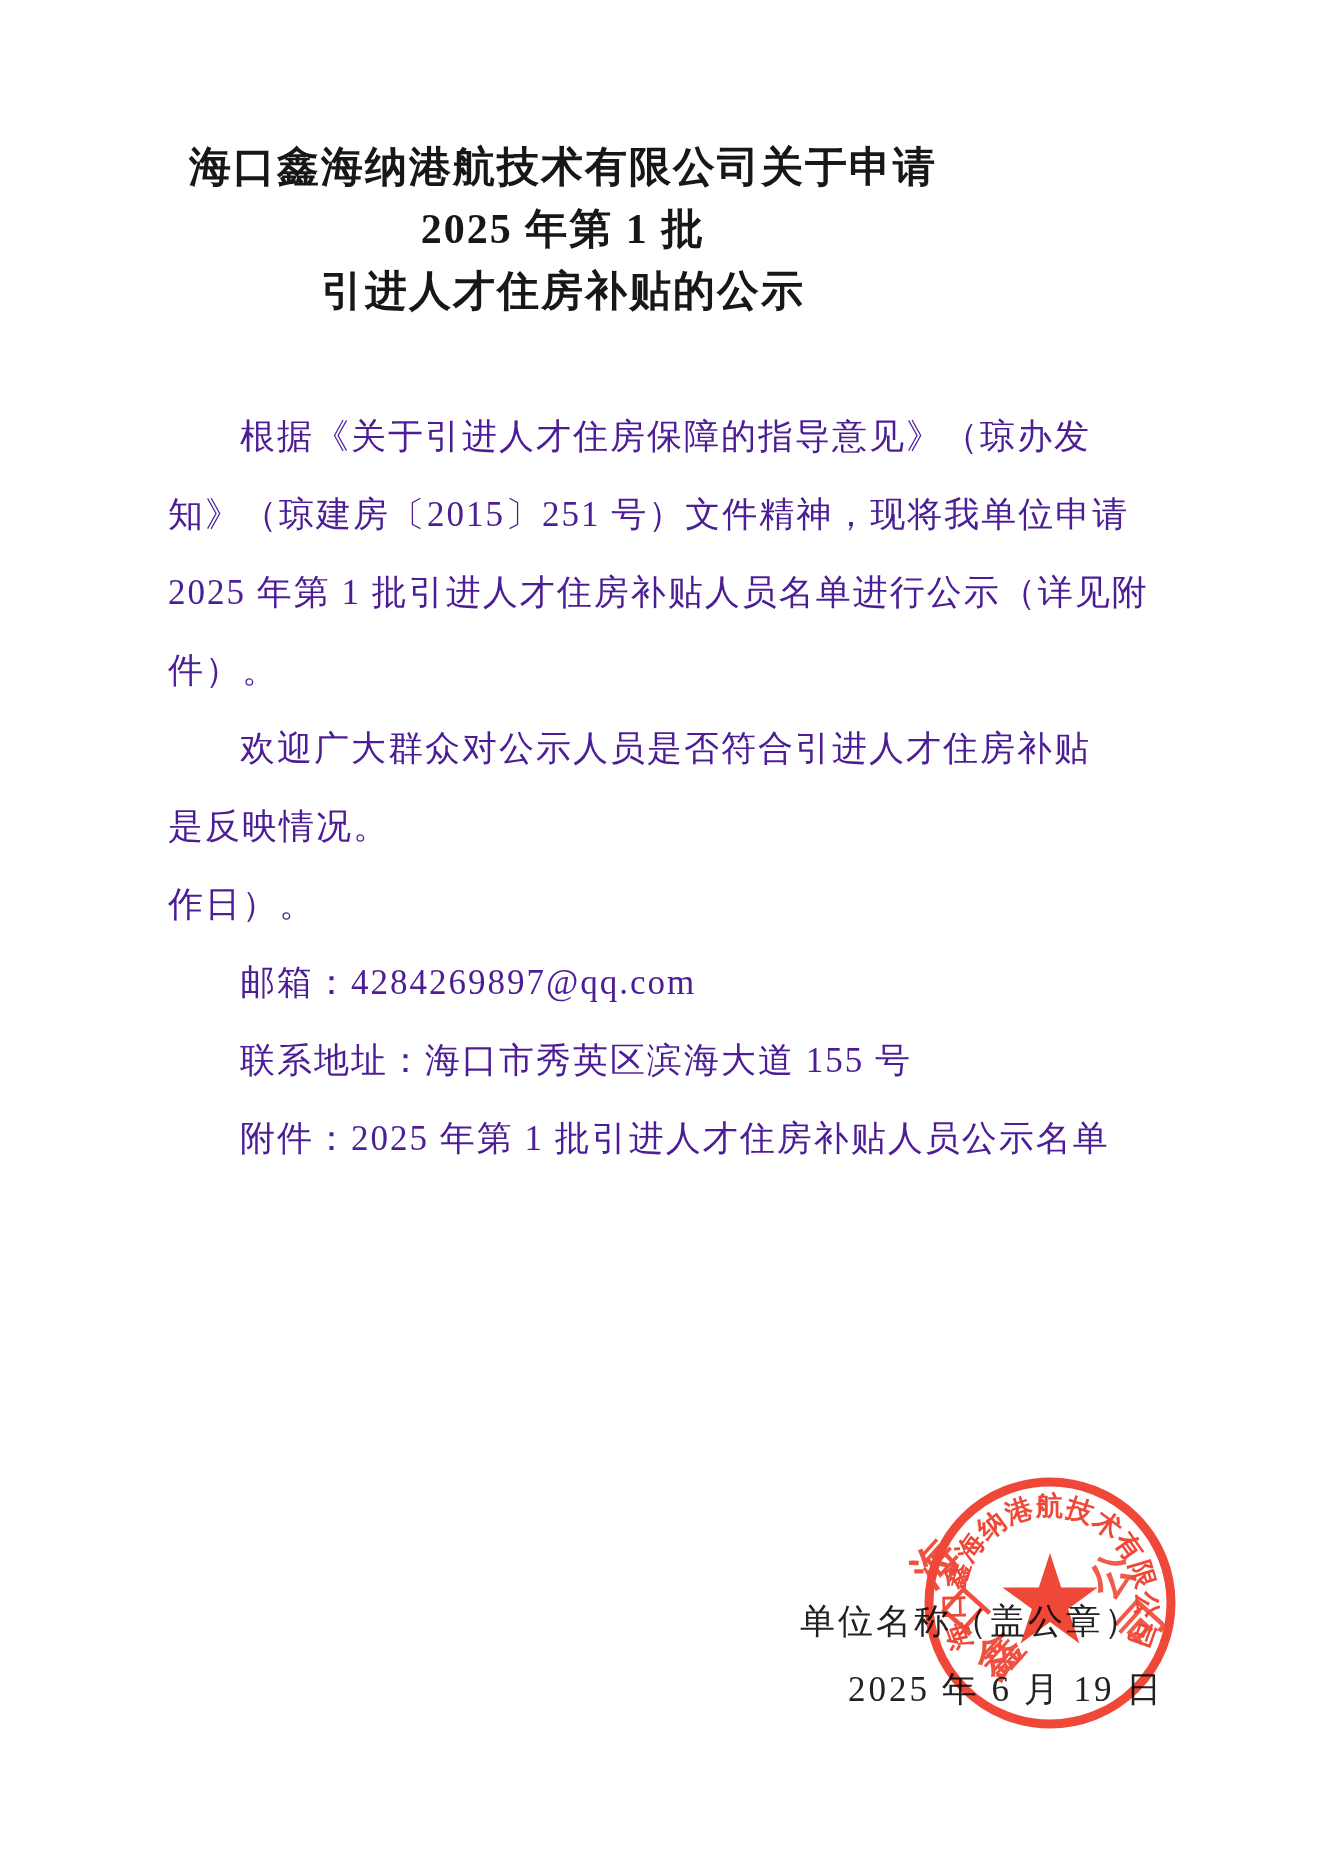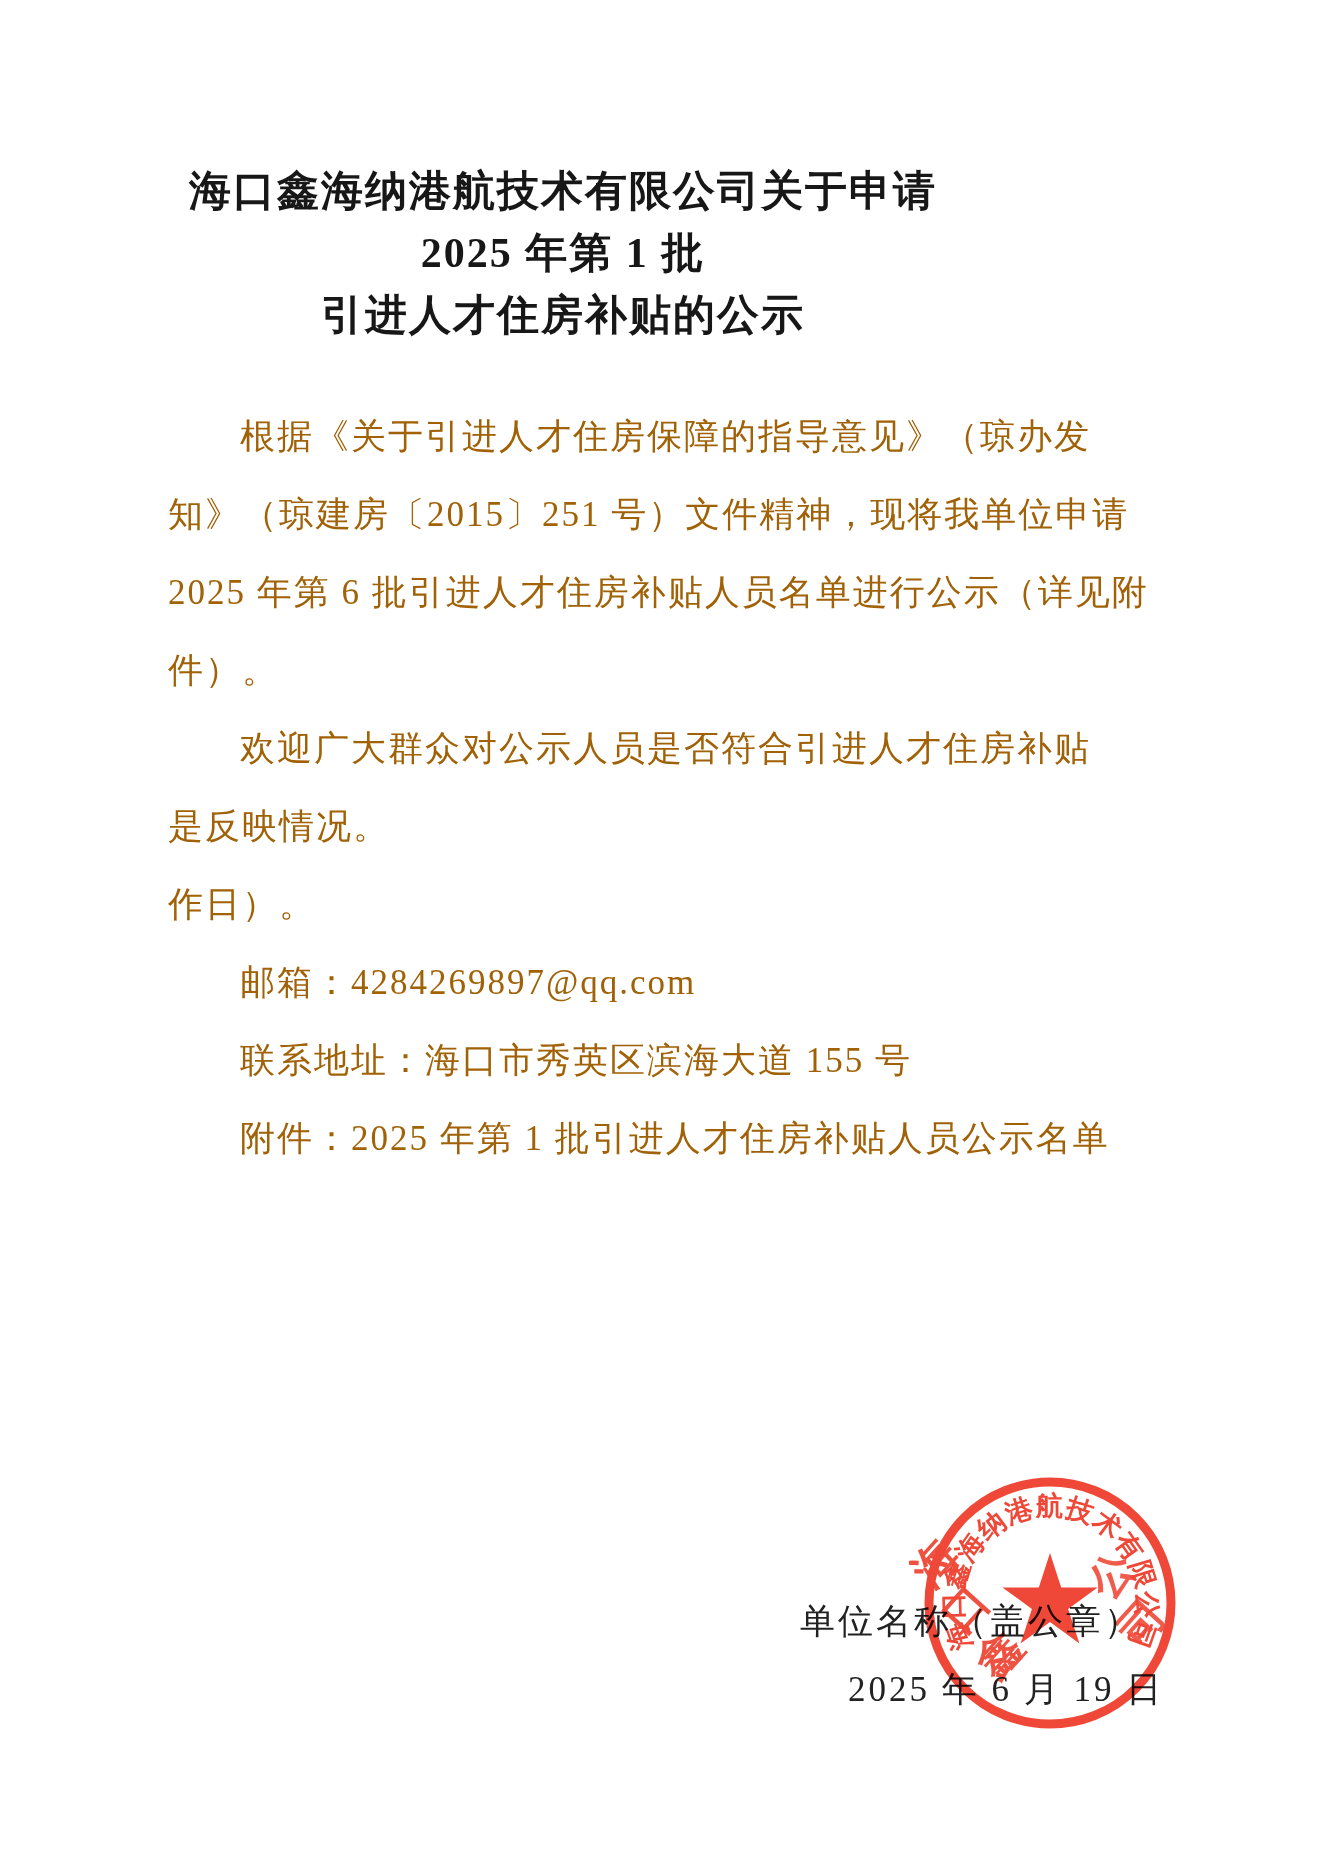--- a/index.html
+++ b/index.html
@@ -13,39 +13,39 @@
     height: 1870px;
     background: #ffffff;
     overflow: hidden;
     font-family: "Liberation Serif", "DejaVu Serif", serif;
     color: #1e1e1e;
   }
   
   .doc-title {
     position: absolute;
     left: 168px;
-    top: 160px;
+    top: 136px;
     width: 790px;
     text-align: center;
     font-size: 42px;
     font-weight: 700;
     letter-spacing: 2px;
     line-height: 62px;
     color: #171717;
   }
   
   .doc-body {
     position: absolute;
     left: 168px;
     top: 398px;
     width: 1000px;
     font-size: 35px;
     line-height: 78px;
     letter-spacing: 2px;
-    color: #a16207;
+    color: #4c1d95;
     white-space: nowrap;
   }
   .body-line { height: 78px; }
   .indent { padding-left: 72px; }
   
   .signature-unit {
     position: absolute;
     left: 800px;
     top: 1598px;
     font-size: 35px;
@@ -85,21 +85,21 @@
 
   <div class="doc-title">
     <div>海口鑫海纳港航技术有限公司关于申请</div>
     <div>2025 年第 1 批</div>
     <div>引进人才住房补贴的公示</div>
   </div>
 
   <div class="doc-body">
     <div class="body-line indent">根据《关于引进人才住房保障的指导意见》（琼办发</div>
     <div class="body-line">知》（琼建房〔2015〕251 号）文件精神，现将我单位申请</div>
-    <div class="body-line">2025 年第 6 批引进人才住房补贴人员名单进行公示（详见附</div>
+    <div class="body-line">2025 年第 1 批引进人才住房补贴人员名单进行公示（详见附</div>
     <div class="body-line">件）。</div>
     <div class="body-line indent">欢迎广大群众对公示人员是否符合引进人才住房补贴</div>
     <div class="body-line">是反映情况。</div>
     <div class="body-line">作日）。</div>
     <div class="body-line indent">邮箱：4284269897@qq.com</div>
     <div class="body-line indent">联系地址：海口市秀英区滨海大道 155 号</div>
     <div class="body-line indent">附件：2025 年第 1 批引进人才住房补贴人员公示名单</div>
   </div>
 
   <div class="signature-unit">单位名称（盖公章）</div>

